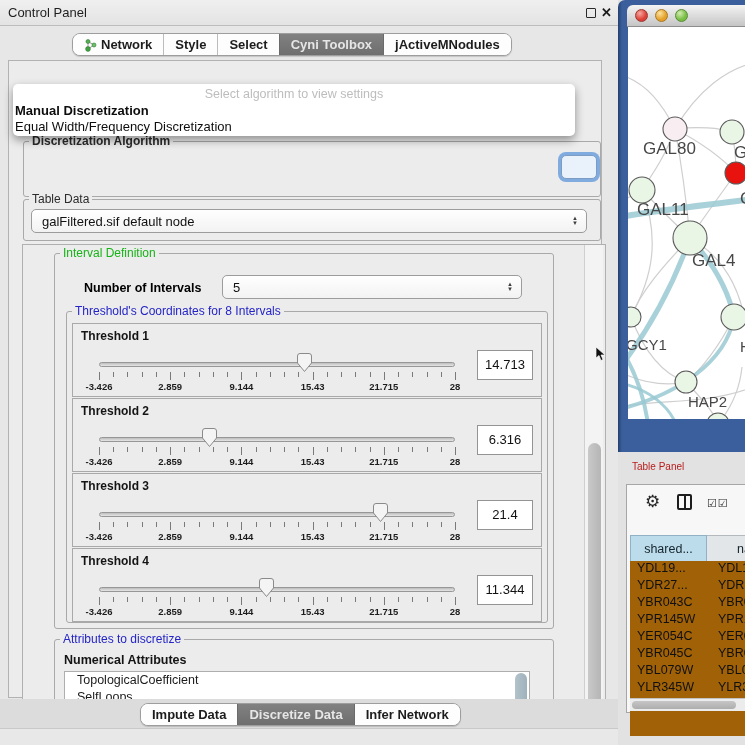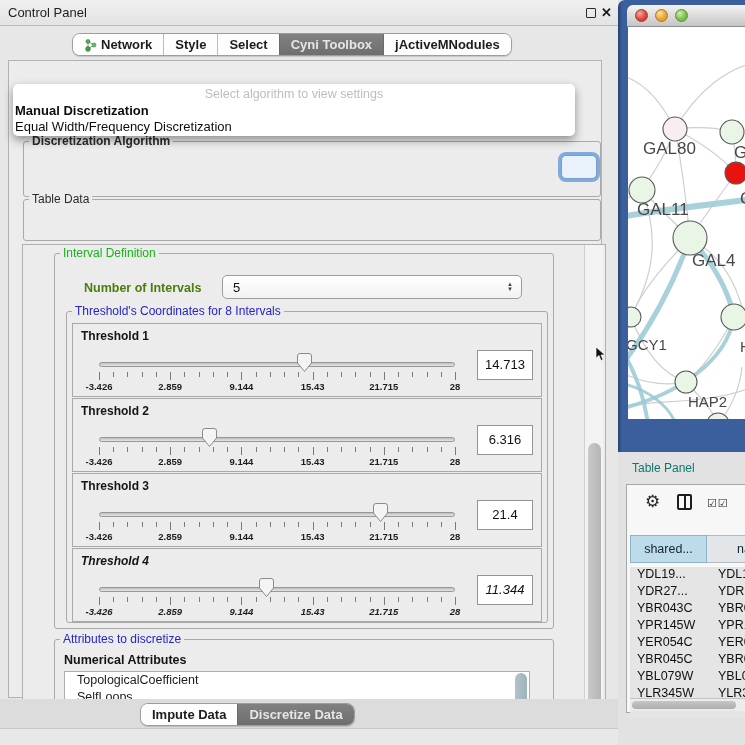--- a/index.html
+++ b/index.html
@@ -45,21 +45,21 @@
   .spinner { position:absolute; right:8px; top:50%; transform:translateY(-50%); font-size:6px; line-height:5px; color:#3e3e3e; text-align:center; }
   #tabledata-combo { left:22px; top:148px; width:556px; height:24px; }
 
   
   #scrollpane { left:13px; top:183px; width:584px; height:512px; border:1px solid #b0b0b0; background:#ececec; }
   #vscroll { left:575px; top:184px; width:19px; height:510px; background:#f3f3f3; border-left:1px solid #cfcfcf; }
   #vscroll-thumb { left:578px; top:198px; width:13px; height:460px; background:linear-gradient(90deg,#c9c9c9,#b5b5b5); border-radius:7px; }
 
   #interval-group { left:45px; top:192px; width:500px; height:376px; }
   #interval-label { left:51px; top:186px; }
-  #numint-label { left:75px; top:220px; font-size:12.5px; font-weight:bold; color:#4d7c0f; }
+  #numint-label { left:75px; top:220px; font-size:12.5px; font-weight:bold; color:#000000; }
   #numint-combo { left:213px; top:214px; width:300px; height:24px; }
   #thr-group { left:57px; top:250px; width:482px; height:312px; }
   #thr-label { left:63px; top:244px; }
 
   .thr-panel { position:absolute; left:63px; width:470px; height:74px; border:1px solid #a9a9a9; background:#ececec; }
   .thr-name { position:absolute; left:8px; top:5px; font-size:12px; font-weight:bold; color:#141414; }
   .thr-track { position:absolute; left:26px; top:38px; width:356px; height:5px; background:linear-gradient(#bdbdbd,#e6e6e6); border:1px solid #979797; border-radius:3px; }
   .thr-thumb { position:absolute; top:29px; width:15px; height:19px; }
   .ticks { position:absolute; left:26px; top:48px; width:356px; height:9px; }
   .tick { position:absolute; top:0; width:1px; background:#7a7a7a; }
@@ -86,31 +86,31 @@
   #right-side { left:618px; top:0; width:127px; height:745px; background:#e2e2e2; }
   #net-window { position:absolute; left:0; top:0; width:127px; height:452px; background:linear-gradient(90deg,#24406f 0px,#3b5f9d 4px); border-top-left-radius:7px; }
   #net-titlebar { position:absolute; left:9px; top:5px; width:118px; height:22px; background:linear-gradient(#f4f4f4,#c5c5c5); border-top-left-radius:6px; border-bottom:1px solid #8d8d8d; }
   .tlight { position:absolute; top:4px; width:13px; height:13px; border-radius:50%; }
   #tl-red { left:8px; background:radial-gradient(circle at 35% 30%, #f5a9a2, #dd4038 60%); border:1px solid #99362f; }
   #tl-yellow { left:28px; background:radial-gradient(circle at 35% 30%, #fbe3a0, #e4a029 60%); border:1px solid #a8761c; }
   #tl-green { left:48px; background:radial-gradient(circle at 35% 30%, #d2edb0, #78bd44 60%); border:1px solid #568b35; }
   #net-canvas { position:absolute; left:10px; top:27px; width:117px; height:392px; background:#fff; overflow:hidden; }
 
   
-  #tp-title { left:14px; top:461px; font-size:12px; color:#0f766e; }
+  #tp-title { left:14px; top:461px; font-size:10px; color:#b91c1c; }
   #table-panel { position:absolute; left:8px; top:484px; width:119px; height:229px; background:#f7f7f7; border:1px solid #a6a6a6; border-right:none; }
   #tp-gear { position:absolute; left:18px; top:6px; font-size:17px; color:#262626; }
   #tp-split { position:absolute; left:50px; top:9px; width:15px; height:16px; border:2px solid #1d1d1d; border-radius:2px; }
   #tp-split::after { content:""; position:absolute; left:5px; top:0; width:2px; height:12px; background:#1d1d1d; }
   #tp-checks { position:absolute; left:80px; top:12px; font-size:11px; color:#1d1d1d; letter-spacing:1px; }
   #tp-header { position:absolute; left:3px; top:50px; width:116px; height:28px; display:flex; }
   .tp-col { font-size:12.5px; color:#15242c; display:flex; align-items:center; overflow:hidden; white-space:nowrap; }
   #tp-col1 { width:77px; background:#bcdcec; border:1px solid #8fb2c4; justify-content:center; }
   #tp-col2 { width:39px; background:#e2e6e9; border:1px solid #b3b9bd; border-left:none; padding-left:30px; }
-  #tp-rows { position:absolute; left:3px; top:82px; width:116px; height:151px; background:#e5e5e5; overflow:hidden; }
+  #tp-rows { position:absolute; left:3px; top:76px; width:116px; height:175px; background:#a16207; overflow:hidden; }
   .tp-row { display:flex; height:17px; font-size:12.5px; color:#101010; }
   .tp-c1 { width:77px; padding-left:7px; overflow:hidden; white-space:nowrap; }
   .tp-c2 { width:39px; padding-left:11px; overflow:hidden; white-space:nowrap; }
   #tp-hscroll { position:absolute; left:3px; top:213px; width:116px; height:13px; background:#ececec; border-top:1px solid #c2c2c2; }
   #tp-hthumb { position:absolute; left:2px; top:2px; width:104px; height:8px; background:linear-gradient(#c6c6c6,#adadad); border-radius:4px; }
 
   #cursor { left:596px; top:347px; z-index:50; }
 </style>
 </head>
 <body>
@@ -151,20 +151,24 @@
   </div>
 
   <div id="content" class="abs">
 
     <div id="disc-group" class="abs groupbox"></div>
     <span id="disc-label" class="abs group-label lbl-dark" style="font-weight:bold;">Discretization Algorithm</span>
     <div id="disc-combo-behind" class="abs"></div>
 
     <div id="tabledata-group" class="abs groupbox"></div>
     <span id="tabledata-label" class="abs group-label lbl-dark">Table Data</span>
+    <div id="tabledata-combo" class="abs combo">
+      <span>galFiltered.sif default node</span>
+      <span class="spinner">▲<br>▼</span>
+    </div>
 
     <div id="scrollpane" class="abs"></div>
     <div id="interval-group" class="abs groupbox"></div>
     <span id="interval-label" class="abs group-label lbl-green">Interval Definition</span>
     <span id="numint-label" class="abs">Number of Intervals</span>
     <div id="numint-combo" class="abs combo">
       <span>5</span>
       <span class="spinner">▲<br>▼</span>
     </div>
     <div id="thr-group" class="abs groupbox"></div>
@@ -298,21 +302,21 @@
             <span class="ticklabel" style="left: 0%;">-3.426</span>
             <span class="ticklabel" style="left: 20%;">2.859</span>
             <span class="ticklabel" style="left: 40%;">9.144</span>
             <span class="ticklabel" style="left: 60%;">15.43</span>
             <span class="ticklabel" style="left: 80%;">21.715</span>
             <span class="ticklabel" style="left: 100%;">28</span>
           </div>
     <div class="thr-value">21.4</div>
   </div>
 
-  <div class="thr-panel" style="top: 487px; font-style: italic;">
+  <div class="thr-panel" style="top: 487px;">
     <span class="thr-name">Threshold 4</span>
     <div class="thr-track"></div>
     <svg class="thr-thumb" width="15" height="19" viewBox="0 0 15 19" style="left: 185.818px;">
       <path d="M3 0.5 h9 a2.5 2.5 0 0 1 2.5 2.5 v7 l-7 8.5 l-7 -8.5 v-7 A2.5 2.5 0 0 1 3 0.5 z" fill="#f4f4f4" stroke="#8a8a8a"></path>
     </svg>
     <div class="ticks">
             <span class="tick" style="left: 0%; height: 8px;"></span>
             <span class="tick" style="left: 4%; height: 5px;"></span>
             <span class="tick" style="left: 8%; height: 5px;"></span>
             <span class="tick" style="left: 12%; height: 5px;"></span>
@@ -369,20 +373,23 @@
   </div>
 
   <div id="bottom-strip" class="abs"></div>
   <div id="bottom-strip2" class="abs"></div>
   <div id="bottom-tabs" class="abs tabstrip">
       <div class="tab">
         <span>Impute Data</span>
       </div>
       <div class="tab selected">
         <span>Discretize Data</span>
+      </div>
+      <div class="tab">
+        <span>Infer Network</span>
       </div>
     </div>
 
   <div id="popup" class="abs">
     <div id="popup-hint" class="abs">Select algorithm to view settings</div>
   <div class="popup-item bold" style="top: 19px;">Manual Discretization</div>
       <div class="popup-item" style="top: 35px;">Equal Width/Frequency Discretization</div>
     </div>
 </div>
 

